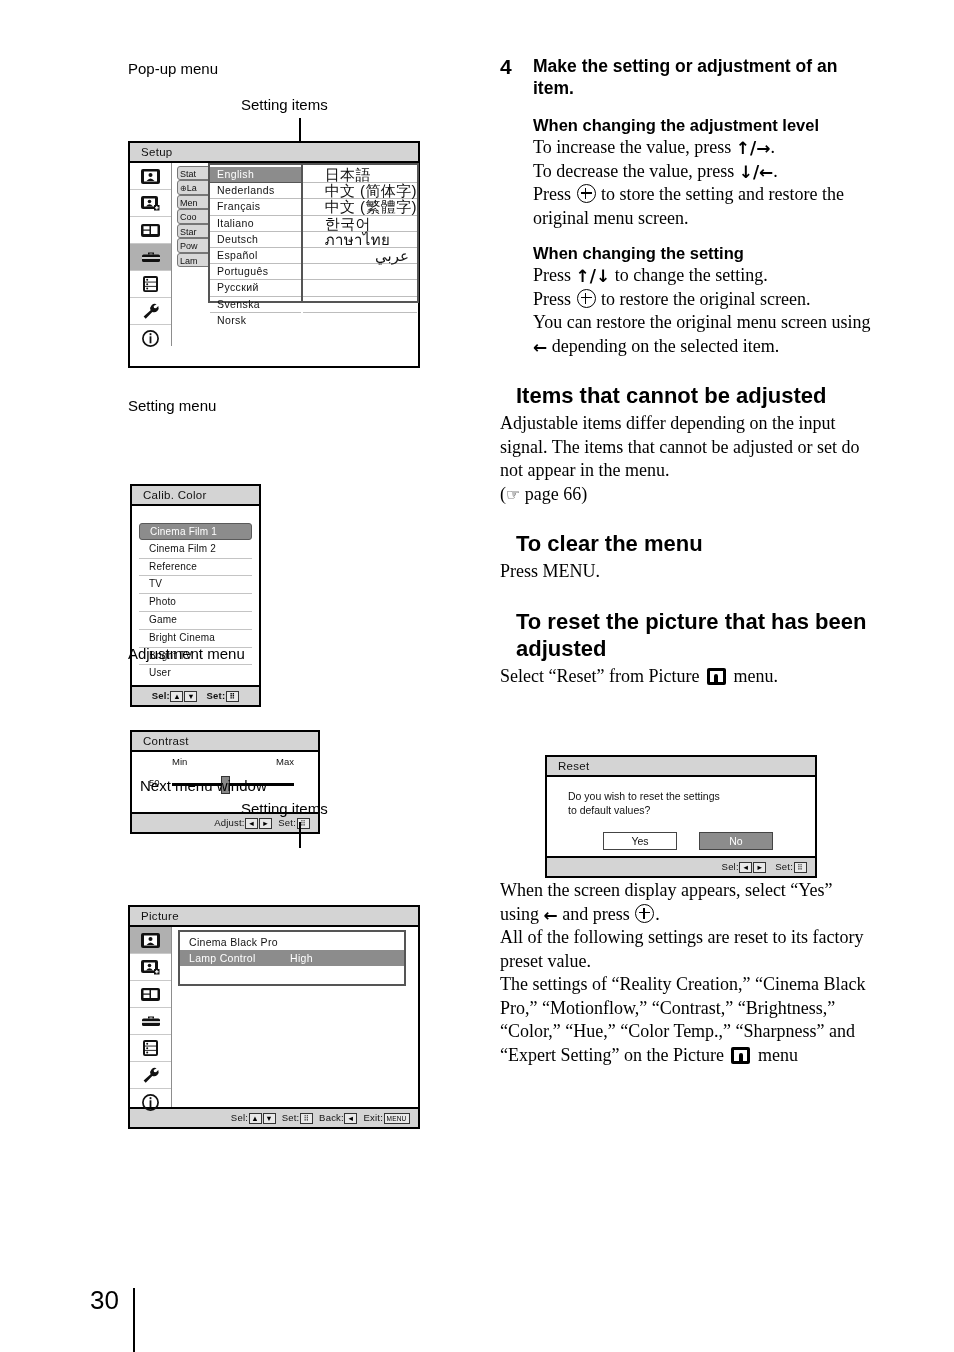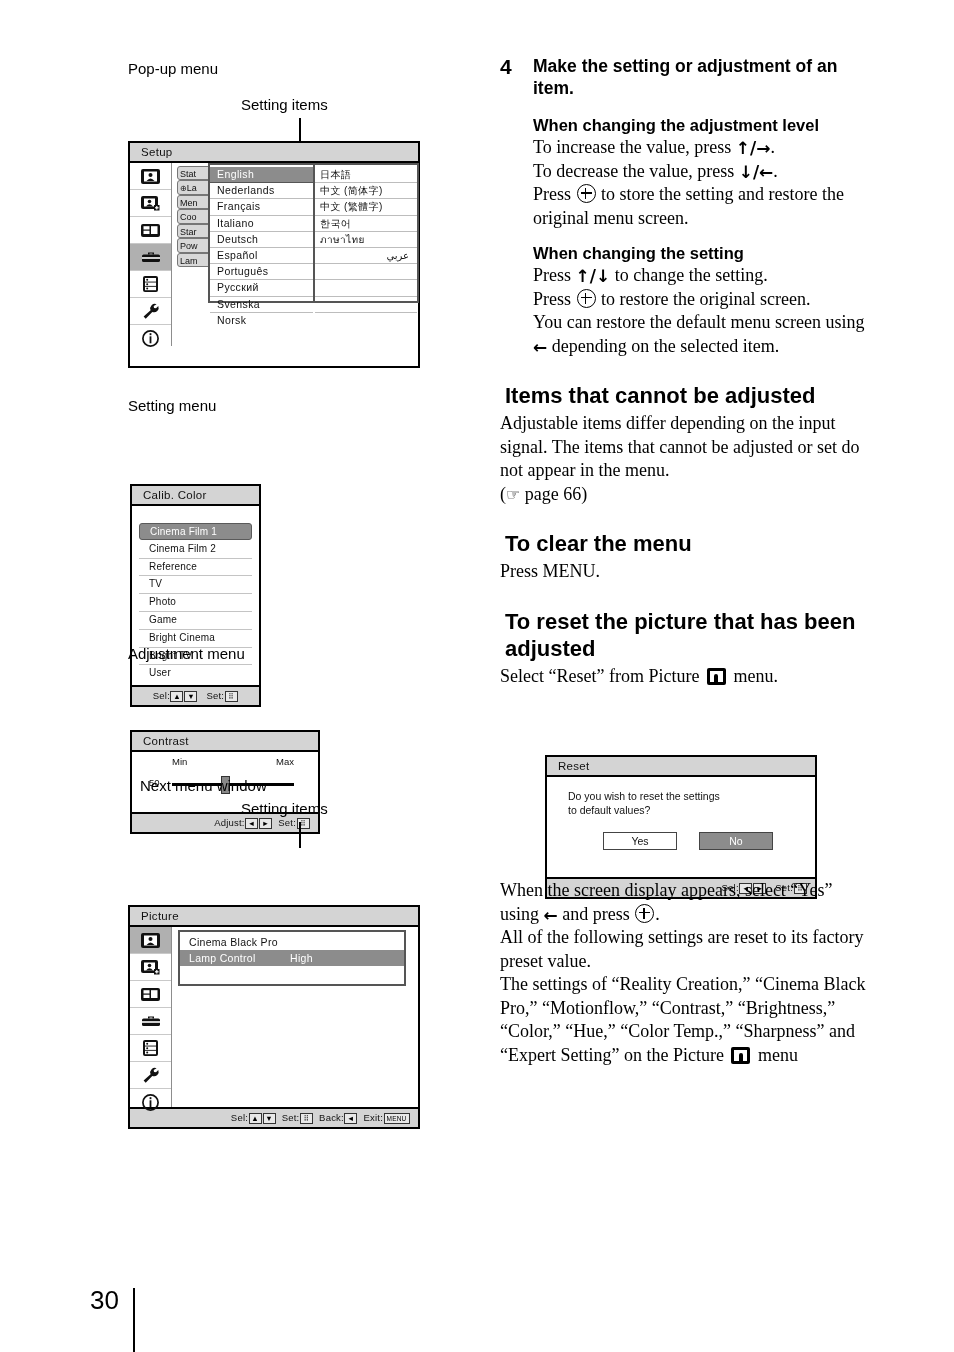--- a/index.html
+++ b/index.html
@@ -72,21 +72,21 @@
   .lang-col.c1{width:105px;border-right:2px solid #555;}
   .lang-col.c2{flex:1;}
   .lang-item{
     font-size:10.5px;height:15.2px;line-height:15.2px;padding-left:7px;
     border-bottom:1px solid #bdbdbd;color:#111;white-space:nowrap;
     letter-spacing:.4px;
   }
   .lang-item.sel{background:#8c8c8c;color:#fff;border-bottom:1px solid #555;}
   .lang-item.rtl{text-align:right;padding-right:8px;padding-left:0;direction:rtl;}
   .lang-item.blank{color:transparent;}
-  .lang-col.c2 .lang-item{font-size:10px;padding-left:5px;}
+  .lang-col.c2 .lang-item{font-size:15px;padding-left:22px;}
 
   
   #calib-window{position:absolute;left:2px;top:424px;width:131px;}
   .calib-body{padding:17px 7px 3px 7px;background:#fff;}
   .calib-item{
     font-size:10px;height:16.8px;line-height:16.8px;padding-left:10px;
     border-bottom:1px solid #c4c4c4;color:#111;letter-spacing:.2px;
   }
   .calib-item:last-child{border-bottom:none;}
   .calib-item.sel{
@@ -128,21 +128,21 @@
     line-height:22px;
   }
   .indent{margin-left:33px;}
   .sub-head{
     font-family:"Liberation Sans", sans-serif;font-weight:bold;font-size:16.5px;
     line-height:21px;margin:13px 0 0 0;
   }
   .body-p{font-size:18px;line-height:23.5px;margin:0;}
   .h2{
     font-family:"Liberation Sans", sans-serif;font-weight:bold;font-size:22px;
-    line-height:27px;margin:24px 0 3px 5px;
+    line-height:27px;margin:24px 0 3px 16px;
   }
 
   
   .ar{font-family:"DejaVu Sans", sans-serif;font-weight:bold;font-size:17px;line-height:0;vertical-align:-1px;}
   .enter-ic{
     display:inline-block;width:17px;height:17px;border:1.6px solid #000;border-radius:50%;
     position:relative;vertical-align:-3px;margin:0 1px;
   }
   .enter-ic::before{
     content:"";position:absolute;left:3px;top:7.2px;width:11px;height:1.7px;background:#000;
@@ -158,21 +158,21 @@
   .pic-ic::before{
     content:"";position:absolute;left:3px;top:3px;right:3px;bottom:3px;background:#fff;
   }
   .pic-ic::after{
     content:"";position:absolute;left:7.5px;top:6px;width:4px;height:8px;background:#000;
     border-radius:2px 2px 0 0;
   }
 
   
   #reset-window{position:absolute;left:45px;top:700px;width:272px;}
-  .reset-body{background:#fff;padding:12px 0 27px 0;}
+  .reset-body{background:#fff;padding:12px 0 6px 0;}
   .reset-q{font-family:"Liberation Sans", sans-serif;font-size:10.5px;line-height:14px;padding-left:21px;color:#111;}
   .reset-btns{margin-top:14px;padding-left:56px;}
   .rbtn{
     display:inline-block;width:72px;text-align:center;font-size:10.5px;
     border:1px solid #444;padding:2px 0;color:#111;background:#fff;
     font-family:"Liberation Sans", sans-serif;
   }
   .rbtn.sel{background:#8c8c8c;color:#fff;margin-left:22px;}
 
   
@@ -303,21 +303,21 @@
         <div class="calib-item sel">Cinema Film 1</div>
         <div class="calib-item">Cinema Film 2</div>
         <div class="calib-item">Reference</div>
         <div class="calib-item">TV</div>
         <div class="calib-item">Photo</div>
         <div class="calib-item">Game</div>
         <div class="calib-item">Bright Cinema</div>
         <div class="calib-item">Bright TV</div>
         <div class="calib-item">User</div>
       </div>
-      <div class="osd-foot" style="text-align:center;padding-right:0;">
+      <div class="osd-foot" style="text-align:center;padding-right:0;font-weight:bold;">
         <span>Sel:</span><span class="key">▲</span><span class="key">▼</span>
         &nbsp;&nbsp;<span>Set:</span><span class="key">⠿</span>
       </div>
     </div>
 
     <div class="caption" style="position:absolute;left:0;top:585px;">Adjustment menu</div>
 
     <div class="osd" id="contrast-window">
       <div class="osd-title">Contrast</div>
       <div class="contrast-body">
@@ -436,21 +436,21 @@
         <span>To decrease the value, press </span><span class="ar">↓/←</span><span>.</span><br>
         <span>Press </span><span class="enter-ic"></span><span> to store the setting and restore the original menu screen.</span>
       </p>
     </div>
 
     <div class="indent">
       <div class="sub-head">When changing the setting</div>
       <p class="body-p">
         <span>Press </span><span class="ar">↑/↓</span><span> to change the setting.</span><br>
         <span>Press </span><span class="enter-ic"></span><span> to restore the original screen.</span><br>
-        <span>You can restore the default menu screen using </span><span class="ar">←</span><span> depending on the selected item.</span>
+        <span>You can restore the original menu screen using </span><span class="ar">←</span><span> depending on the selected item.</span>
       </p>
     </div>
 
     <div class="h2">Items that cannot be adjusted</div>
     <p class="body-p">
       <span>Adjustable items differ depending on the input signal. The items that cannot be adjusted or set do not appear in the menu.</span><br>
       (<span class="hand-ic">☞</span>
       <span>page 66</span>)
     </p>
 

